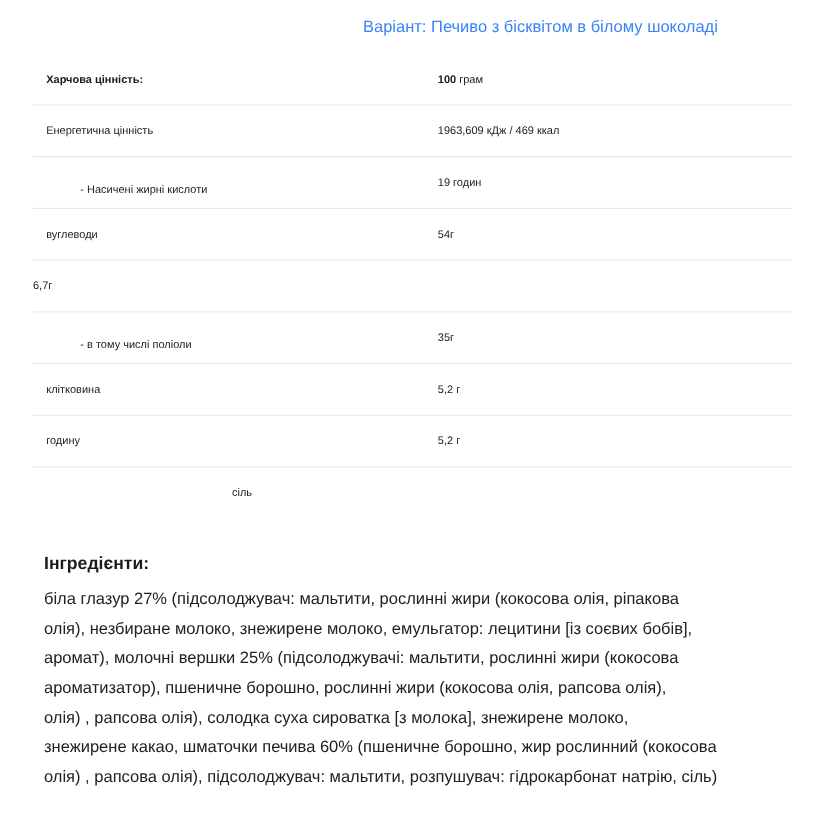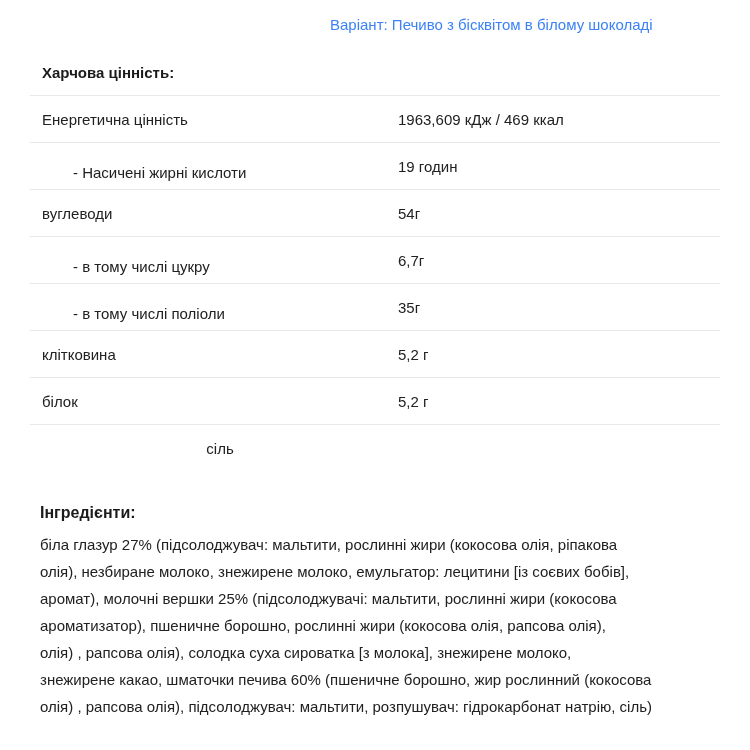--- a/index.html
+++ b/index.html
@@ -24,21 +24,21 @@
   }
   .nutrition-table {
     margin: 14px 30px 0 30px;
     width: 690px;
   }
   .n-row {
     display: flex;
     align-items: center;
     height: 46px;
     border-bottom: 1px solid #e8e8e8;
-    font-size: 15px;
+    font-size: 10px;
   }
   .n-row:last-child {
     border-bottom: none;
     text-align: center;
   }
   .n-label {
     width: 368px;
     box-sizing: border-box;
     padding-left: 12px;
     flex-shrink: 0;
@@ -77,55 +77,55 @@
 </style>
 </head>
 <body>
 
 <div class="variant-line">Варіант: Печиво з бісквітом в білому шоколаді</div>
 
 <div class="nutrition-table">
 
   <div class="n-row header-row">
     <div class="n-label">Харчова цінність:</div>
+    <div class="n-value"><span class="amount-strong">100</span><span> грам</span></div>
   </div>
 
   <div class="n-row">
     <div class="n-label">Енергетична цінність</div>
     <div class="n-value">1963,609 кДж / 469 ккал</div>
   </div>
 
 
   <div class="n-row indent">
     <div class="n-label">- Насичені жирні кислоти</div>
     <div class="n-value">19 годин</div>
   </div>
 
   <div class="n-row">
     <div class="n-label">вуглеводи</div>
     <div class="n-value">54г</div>
   </div>
 
   <div class="n-row indent">
-    <div class="n-label">- в тому числі цукру</div>
     <div class="n-value">6,7г</div>
   </div>
 
   <div class="n-row indent">
     <div class="n-label">- в тому числі поліоли</div>
     <div class="n-value">35г</div>
   </div>
 
   <div class="n-row">
     <div class="n-label">клітковина</div>
     <div class="n-value">5,2 г</div>
   </div>
 
   <div class="n-row">
-    <div class="n-label">білок</div>
+    <div class="n-label">годину</div>
     <div class="n-value">5,2 г</div>
   </div>
 
   <div class="n-row">
     <div class="n-label">сіль</div>
   </div>
 
 </div>
 
 <div class="ingredients-heading">Інгредієнти:</div>

